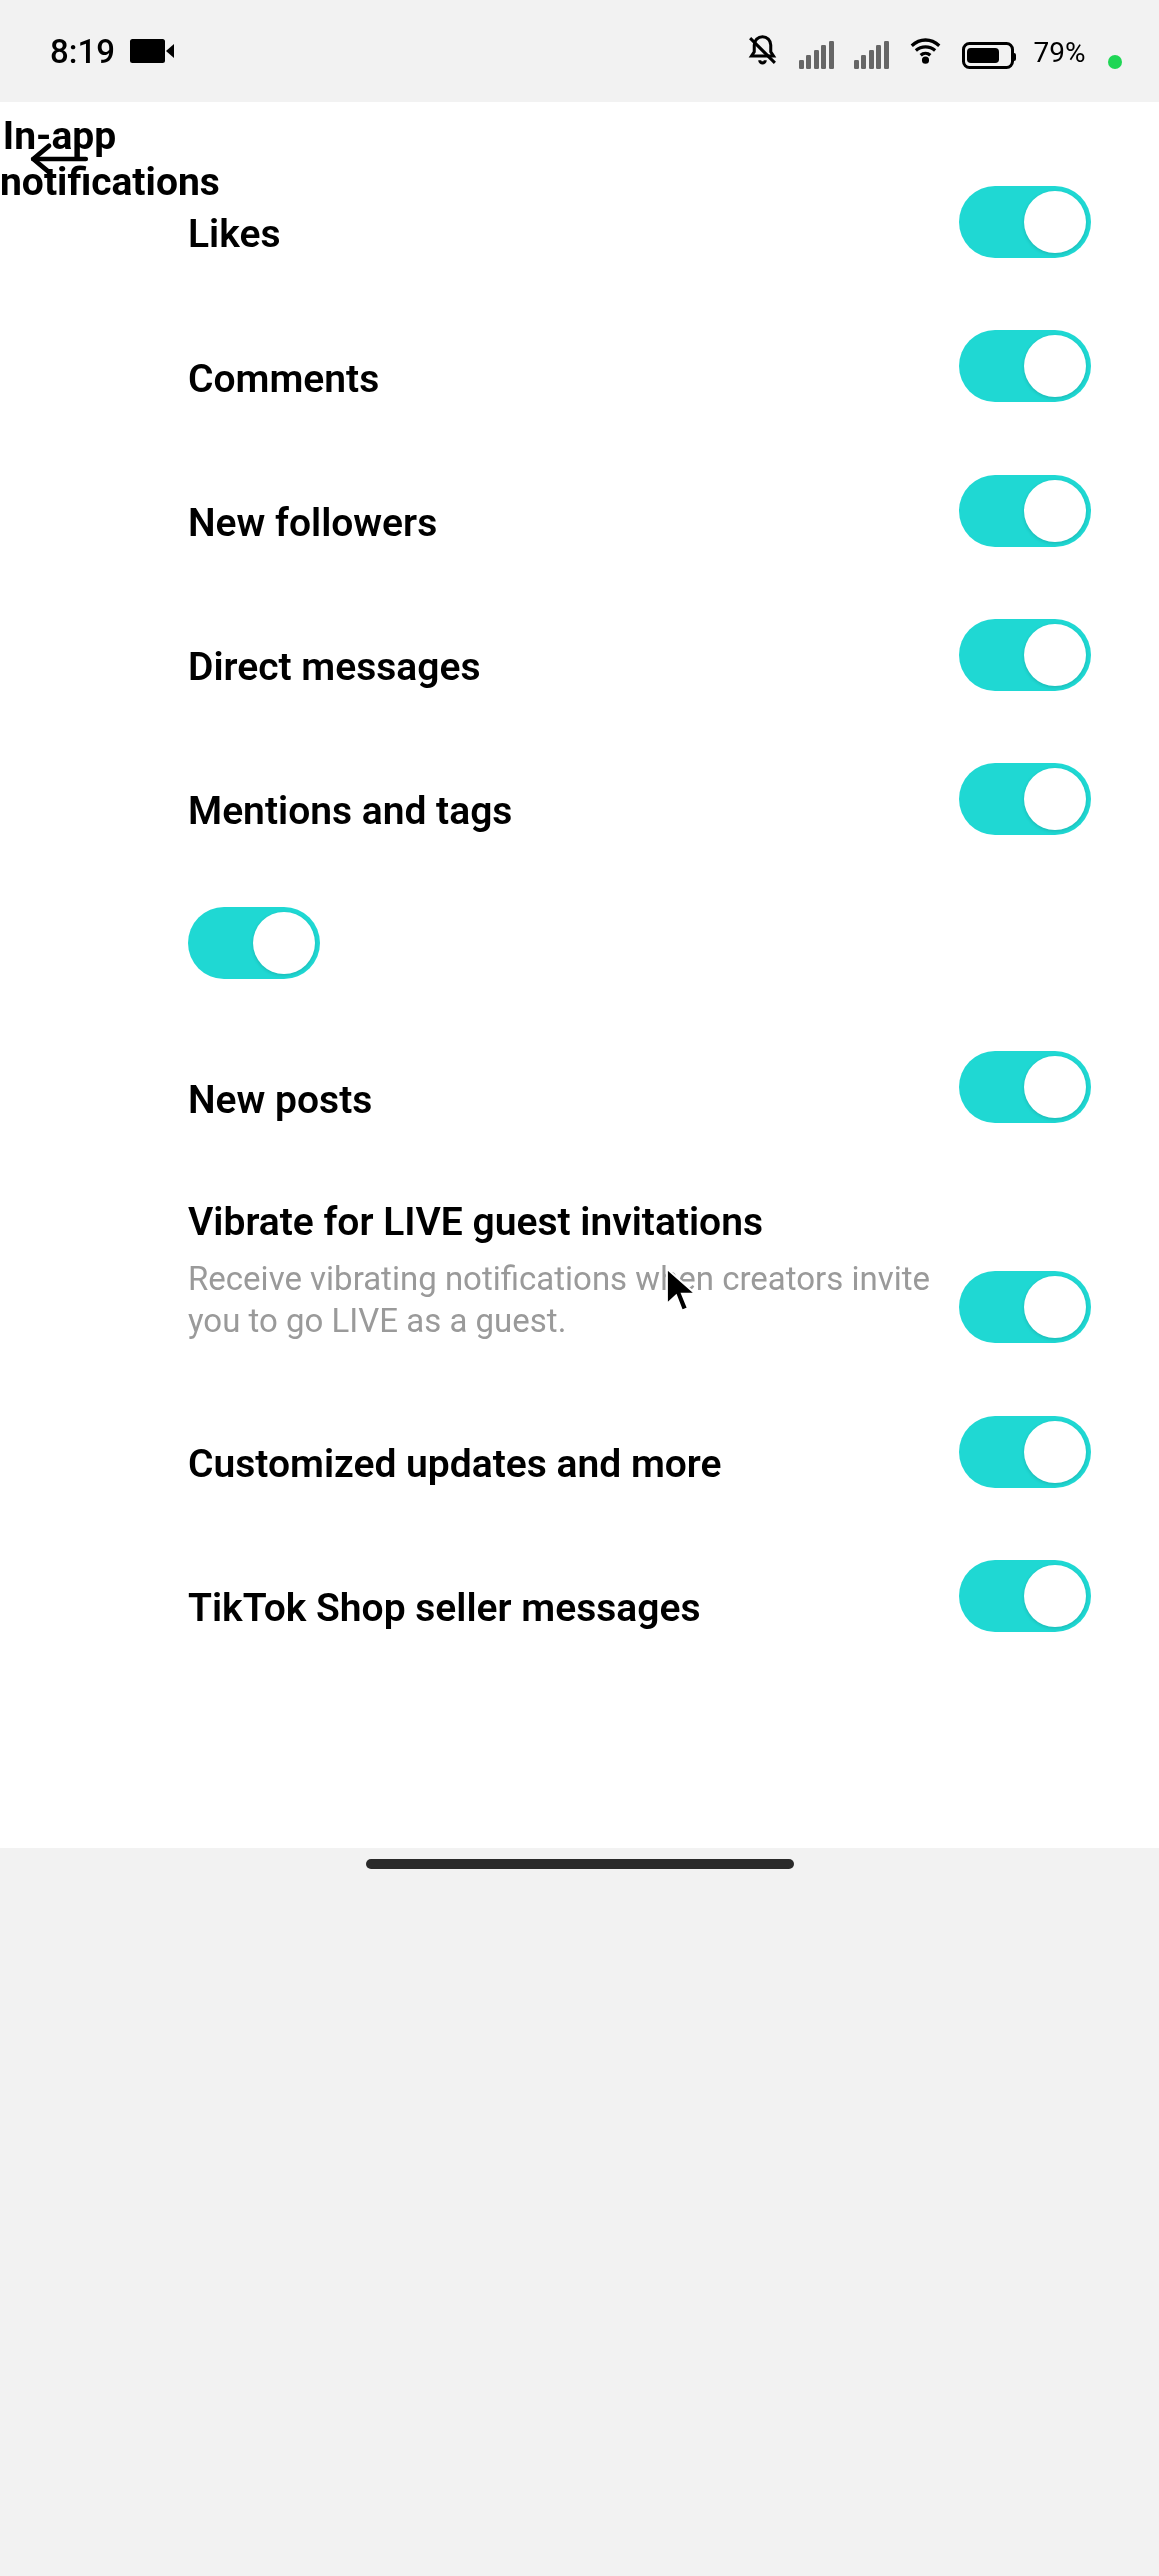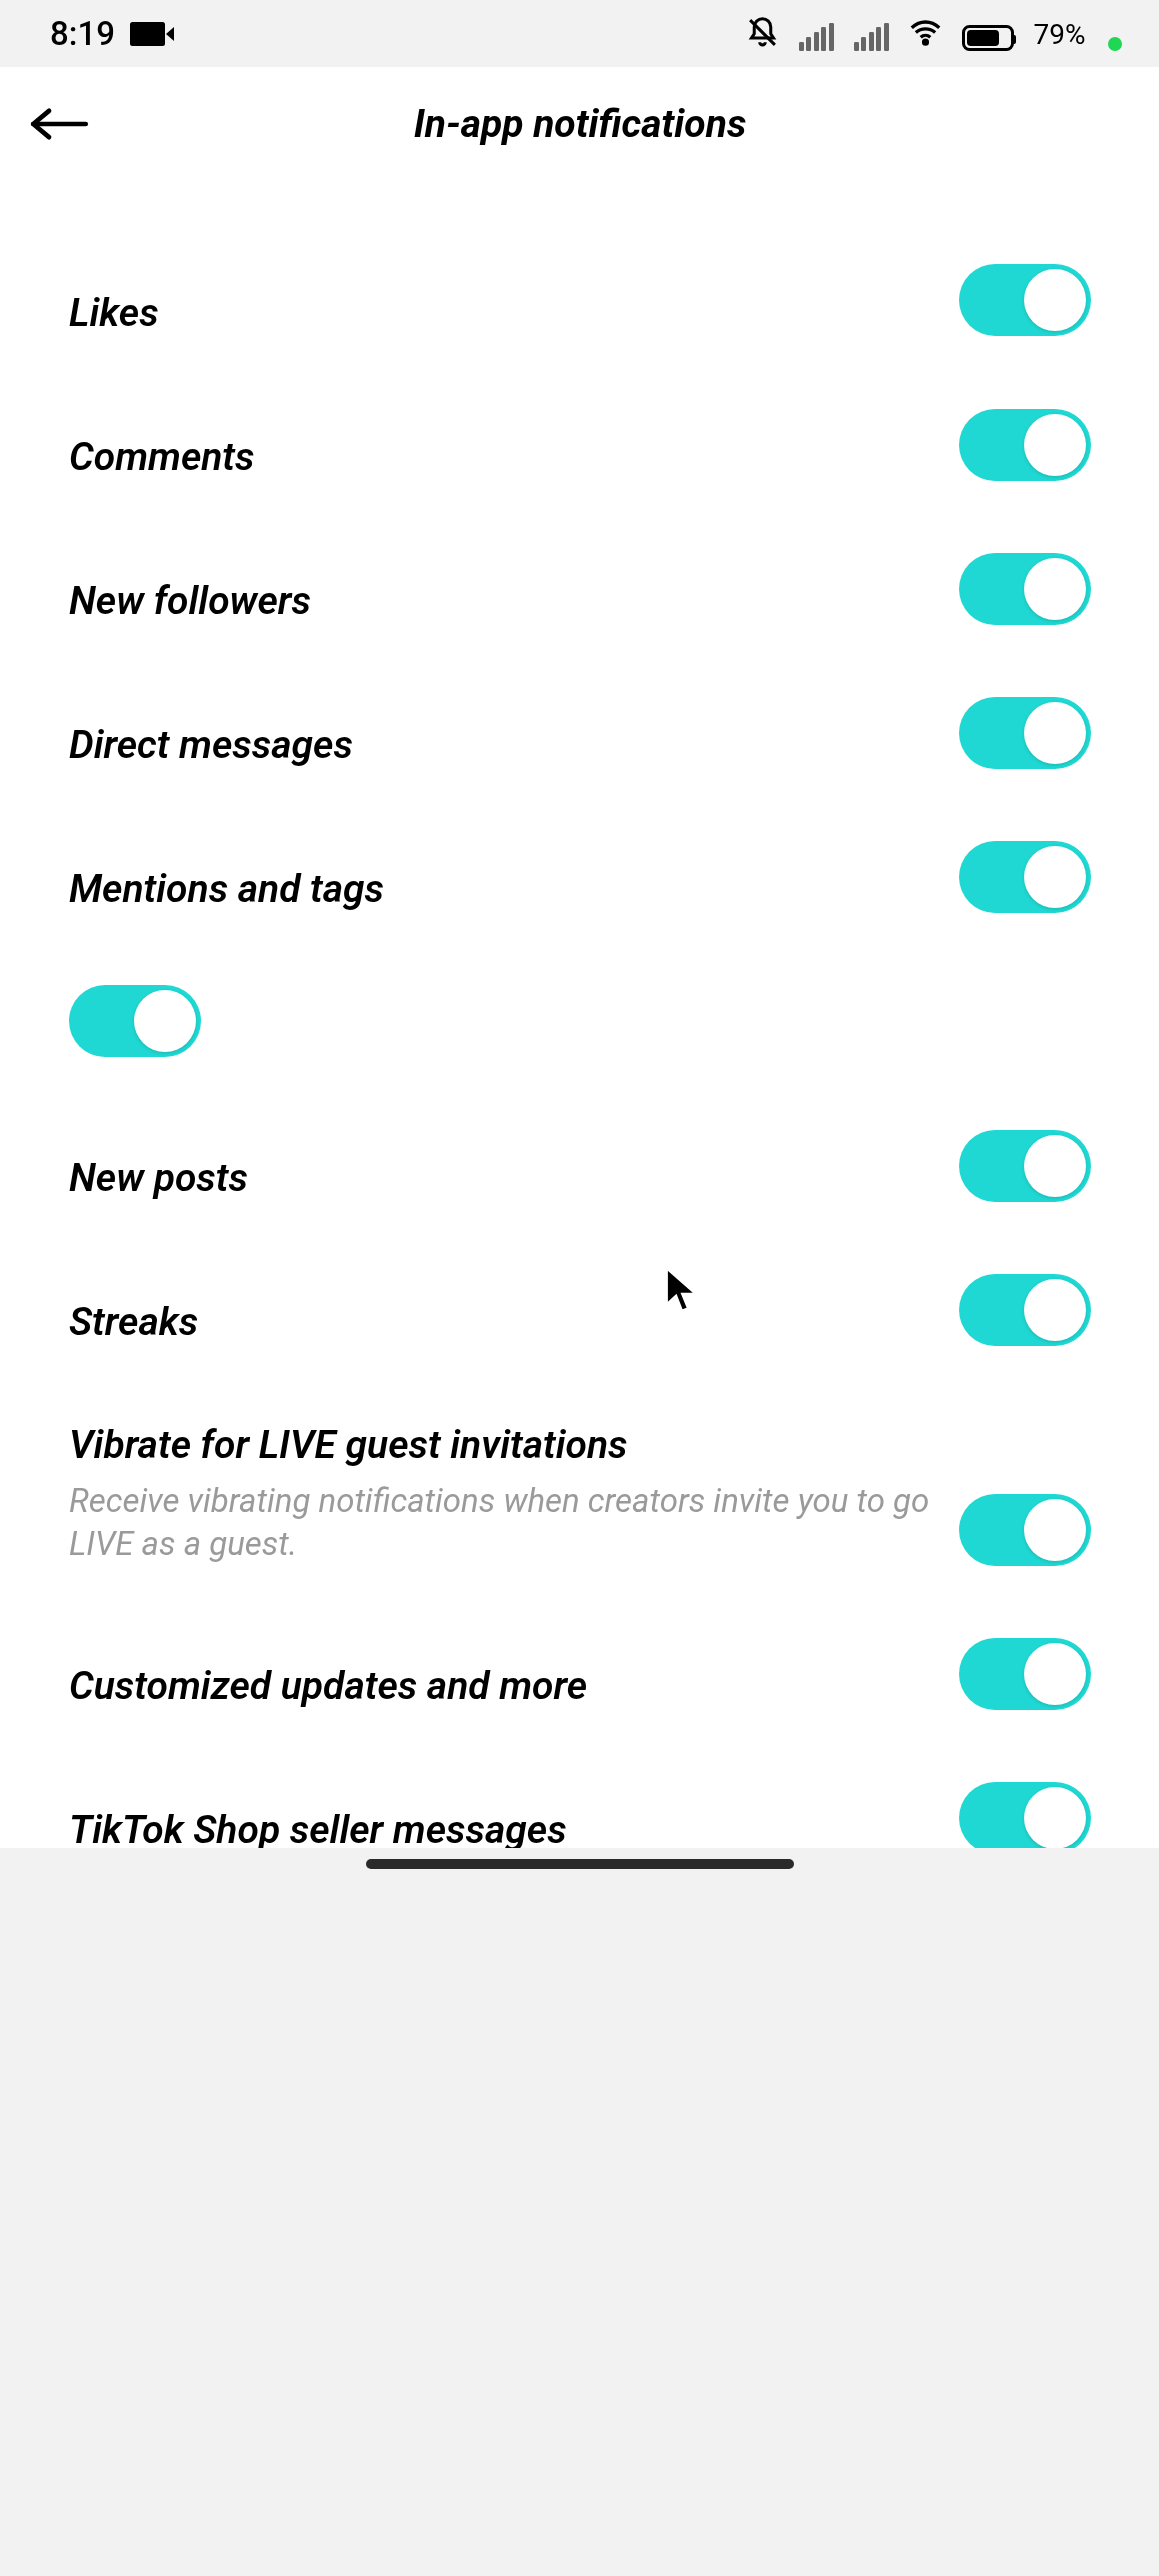--- a/index.html
+++ b/index.html
@@ -102,22 +102,21 @@
     width: 14px; height: 14px;
     background: #1fd655;
     border-radius: 50%;
     margin-left: 2.5px;
   }
 
   .app-area {
     flex: 1;
     background: #fff;
     display: flex;
-    flex-direction: column;
-    font-style: italic;
+    flex-direction: row;
   }
   .app-header {
     height: 113px;
     display: flex;
     align-items: center;
     position: relative;
     padding: 0 25px;
   }
   .back-btn {
     width: 69px; height: 69px;
@@ -320,28 +319,20 @@
         <div class="setting-row">
           <div class="setting-text">
             <div class="setting-label">New posts</div>
           </div>
           <div class="toggle on">
             <div class="toggle-knob"></div>
           </div>
         </div>
         <div class="setting-row">
           <div class="setting-text">
-            <div class="setting-label">Streaks</div>
-          </div>
-          <div class="toggle on">
-            <div class="toggle-knob"></div>
-          </div>
-        </div>
-        <div class="setting-row">
-          <div class="setting-text">
             <div class="setting-label">Vibrate for LIVE guest invitations</div>
             <div class="setting-desc">Receive vibrating notifications when creators invite you to go LIVE as a guest.</div>
           </div>
           <div class="toggle on">
             <div class="toggle-knob"></div>
           </div>
         </div>
         <div class="setting-row">
           <div class="setting-text">
             <div class="setting-label">Customized updates and more</div>

